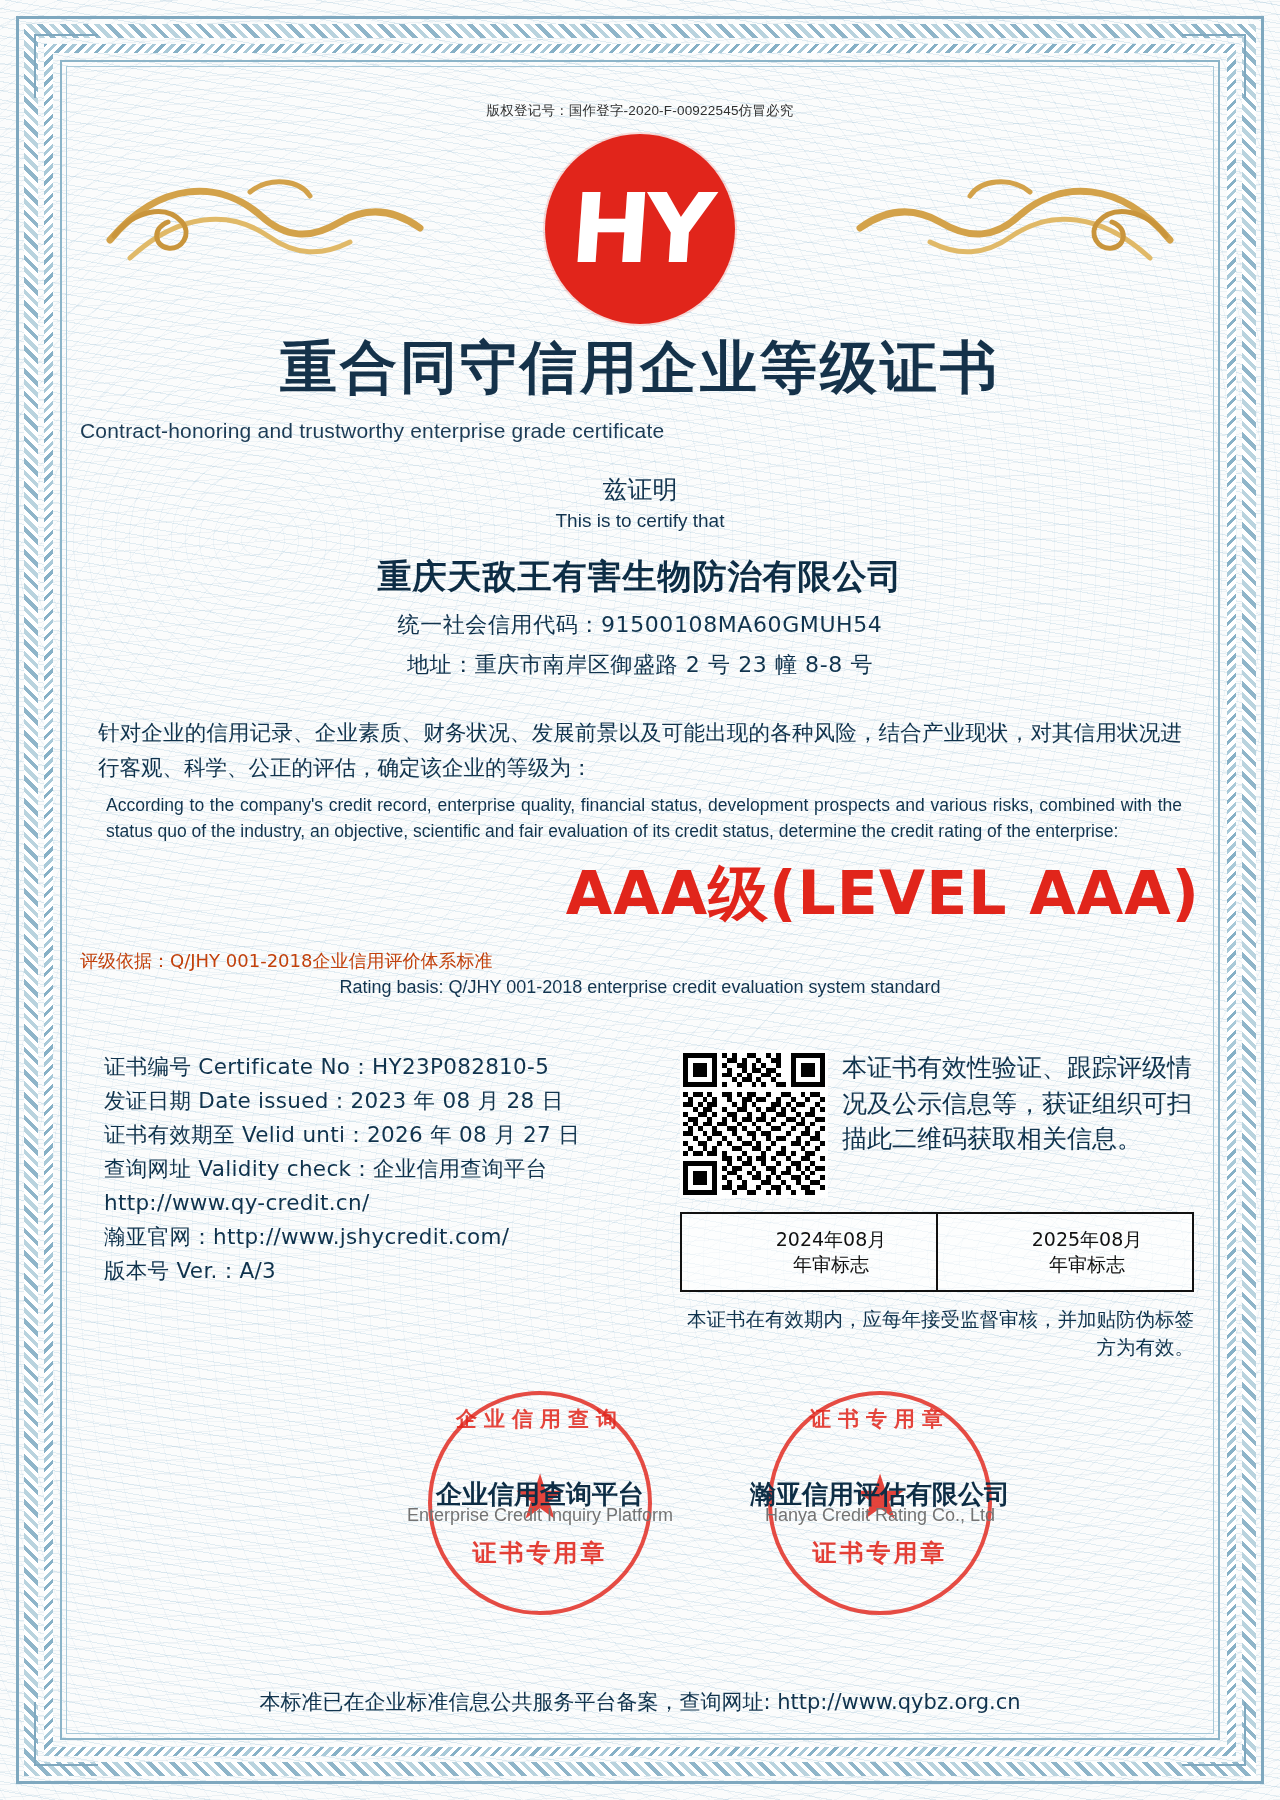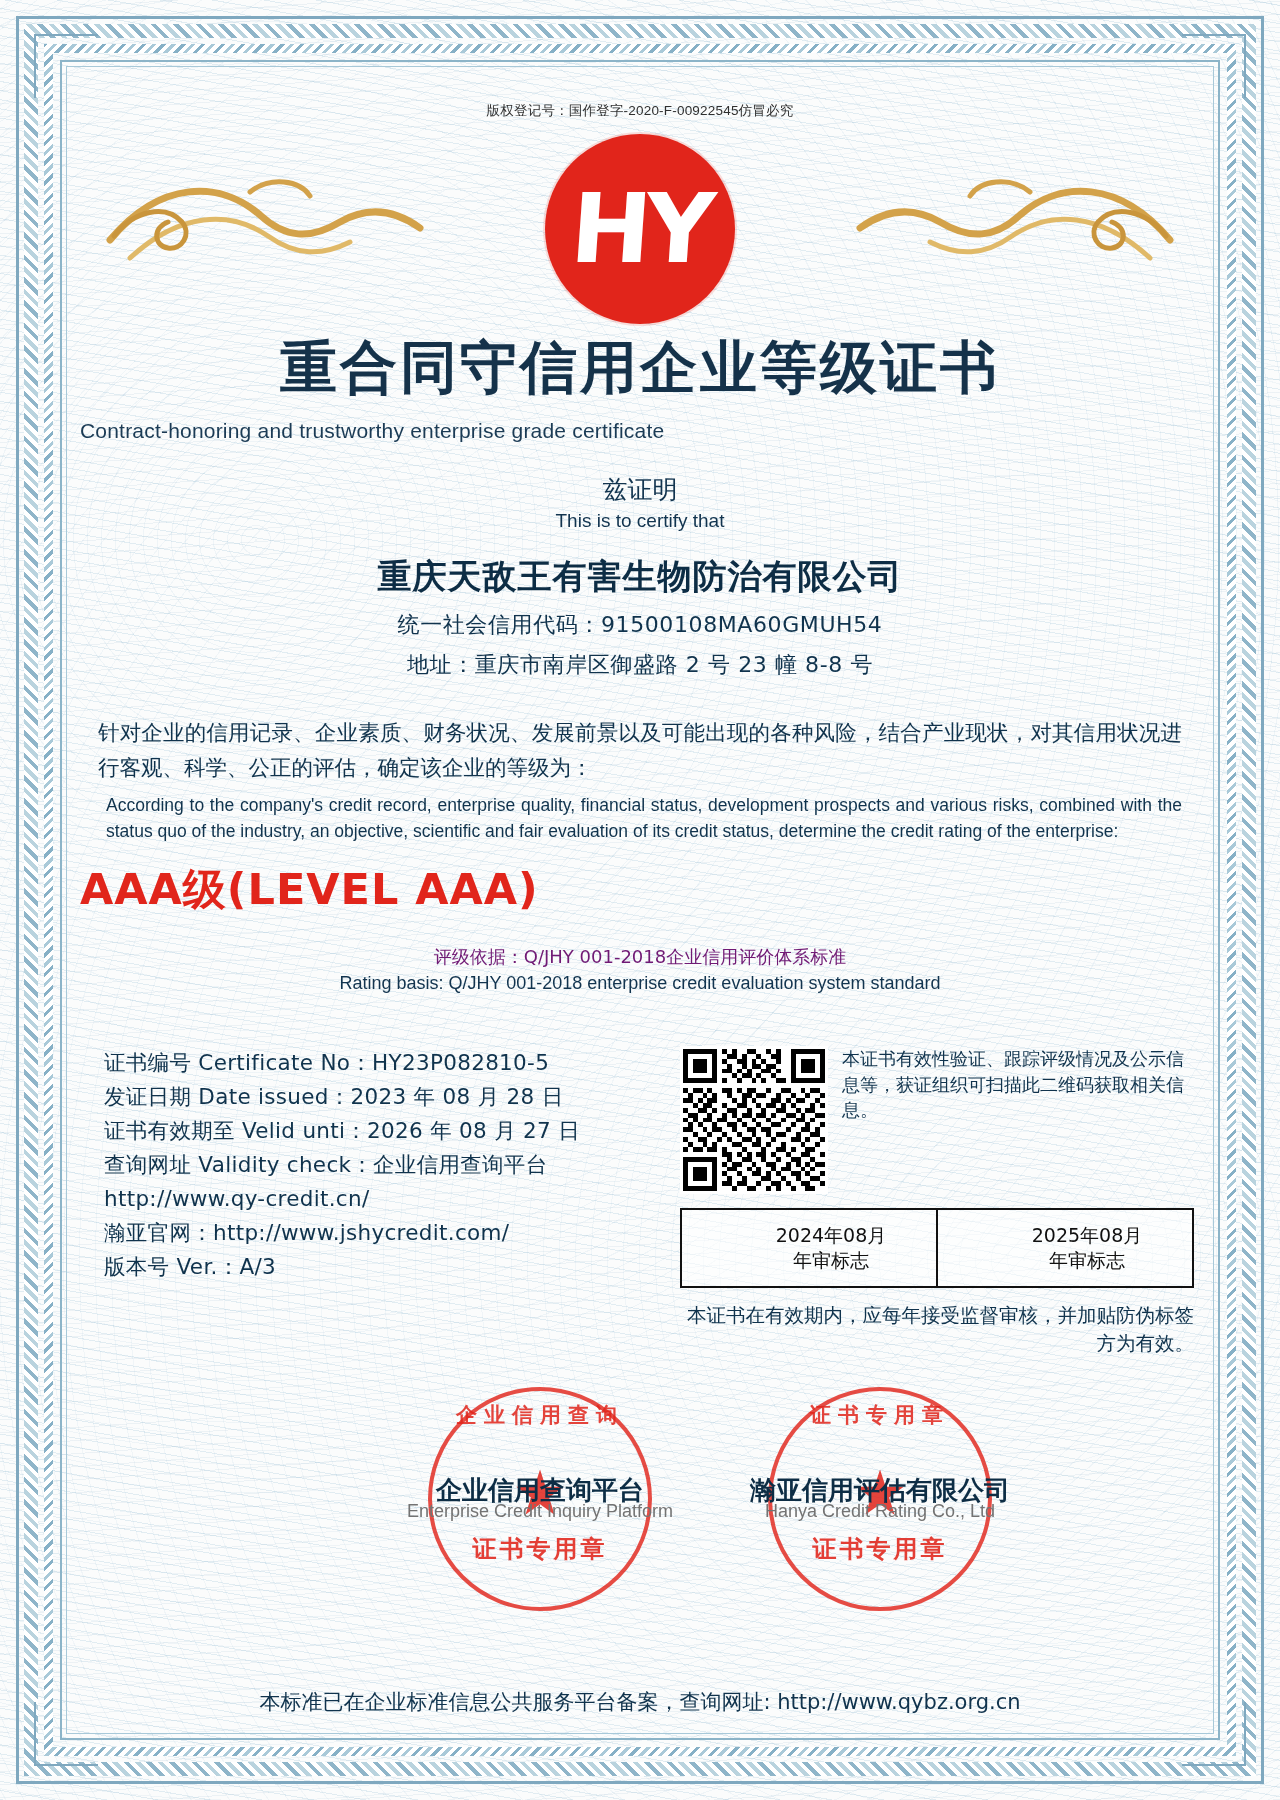--- a/index.html
+++ b/index.html
@@ -222,33 +222,33 @@
   .para-en {
     font-size: 17.5px;
     color: #10334d;
     line-height: 1.5;
     margin-top: 6px;
     text-align: justify;
     margin-left: 8px;
   }
 
   .level {
+    text-align: right;
+    color: #e1251b;
+    font-size: 60px;
+    font-weight: 700;
+    margin-top: 10px;
+    letter-spacing: 1px;
+    font-family: "DejaVu Sans", sans-serif;
+  }
+  .basis-cn {
     text-align: left;
-    color: #e1251b;
-    font-size: 43px;
-    font-weight: 700;
-    margin-top: 17px;
-    letter-spacing: 1px;
-    font-family: "DejaVu Sans", sans-serif;
-  }
-  .basis-cn {
-    text-align: center;
     font-size: 18px;
-    color: #701a75;
-    margin-top: 26px;
+    color: #c2410c;
+    margin-top: 14px;
     font-family: "DejaVu Sans", sans-serif;
   }
   .basis-en {
     text-align: center;
     font-size: 18px;
     color: #12344f;
     margin-top: 4px;
   }
 
   
@@ -283,21 +283,21 @@
   }
   .qr {
     width: 148px;
     height: 148px;
     flex: none;
     background: #ffffff;
     padding: 3px;
     box-sizing: border-box;
   }
   .qr-note {
-    font-size: 18px;
+    font-size: 25px;
     color: #10334d;
     line-height: 1.42;
     font-family: "DejaVu Sans", sans-serif;
   }
   .stamp-boxes {
     display: flex;
     gap: 0;
     margin-top: 14px;
   }
   .stamp-box {

